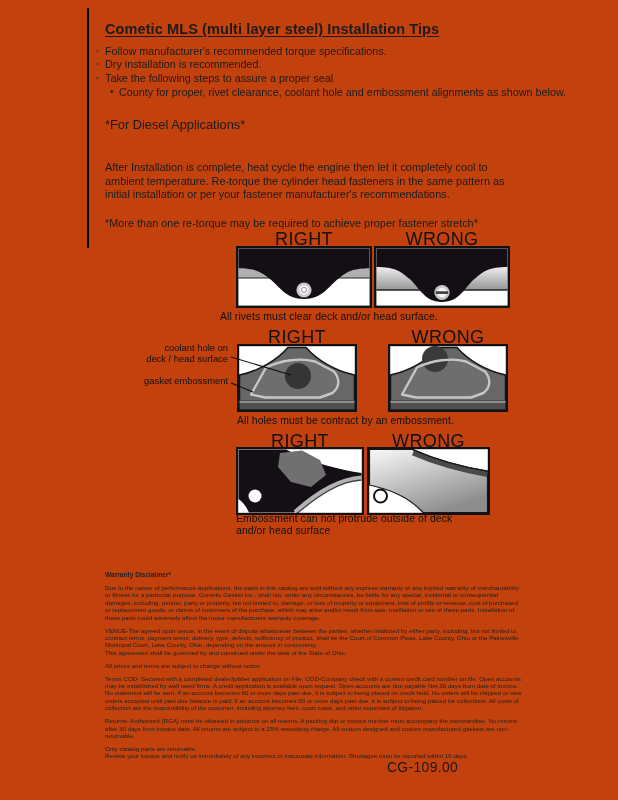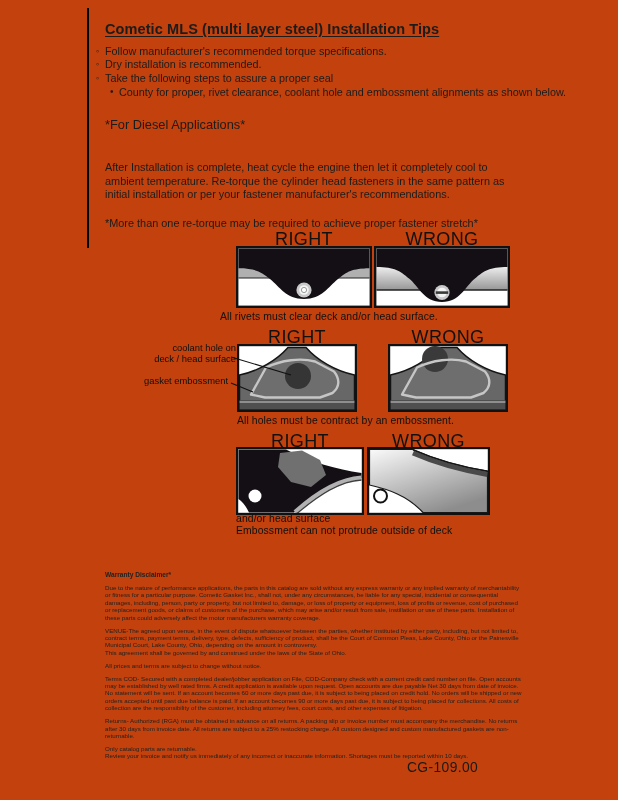--- a/index.html
+++ b/index.html
@@ -25,21 +25,21 @@
   .dlabel{position:absolute;font-size:18px;letter-spacing:.4px;color:#111;text-align:center;}
   .dbox{position:absolute;}
   .dbox svg{display:block;width:100%;height:100%;}
   .caption{position:absolute;font-size:10.4px;color:#111;letter-spacing:.1px;white-space:nowrap;}
   .ann{position:absolute;font-size:9.4px;line-height:10.6px;color:#111;text-align:right;white-space:nowrap;}
   .leader{position:absolute;left:105px;top:340px;width:200px;height:62px;z-index:5;}
   .warranty{position:absolute;left:105px;top:571px;width:418px;color:#222;}
   .warranty .wh{font-size:6.6px;font-weight:bold;margin:0 0 6px 0;}
   .wp{font-size:6.2px;line-height:7.4px;margin:0 0 5.5px 0;text-align:left;}
   .wp.tight{margin-bottom:0;}
-  .footer-code{position:absolute;left:407px;top:760px;font-size:13.8px;color:#1a1a1a;letter-spacing:.4px;}
+  .footer-code{position:absolute;left:387px;top:760px;font-size:13.8px;color:#1a1a1a;letter-spacing:.4px;}
 </style>
 </head>
 <body>
 
 <div class="page">
 
   <div class="edge-rule"></div>
 
   <div class="title">Cometic MLS (multi layer steel) Installation Tips</div>
 
@@ -87,21 +87,21 @@
       <rect x="61.8" y="45.3" width="12.4" height="2.6" fill="#3a3a3a"></rect>
       <rect x="1.2" y="1.2" width="133.6" height="59.6" fill="none" stroke="#111" stroke-width="2.4"></rect>
     </svg>
   </div>
 
   <div class="caption" style="left:220px;top:311px;">All rivets must clear deck and/or head surface.</div>
 
   <div class="dlabel" style="left:237px;top:327px;width:120px;">RIGHT</div>
   <div class="dlabel" style="left:388px;top:327px;width:120px;">WRONG</div>
 
-  <div class="ann" style="left:113px;top:343px;width:123px;">
+  <div class="ann" style="left:105px;top:343px;width:123px;">
     <div>coolant hole on</div>
     <div>deck / head surface</div>
   </div>
   <div class="ann" style="left:105px;top:376px;width:123px;text-align:right;">gasket embossment</div>
 
   <svg class="leader" viewBox="0 0 200 62">
     <line x1="126" y1="17" x2="186" y2="35" stroke="#111" stroke-width="1.1"></line>
     <line x1="126" y1="43" x2="148" y2="52" stroke="#111" stroke-width="1.1"></line>
   </svg>
 
@@ -159,22 +159,22 @@
       <rect x="1.1" y="1.1" width="120.8" height="65.8" fill="#ffffff"></rect>
       <path d="M2.5,2.5 H46 C72,14 96,20 120.5,24 V65.5 H56 C40,48 20,42 2.5,38 Z" fill="url(#g3)" stroke="#1a1a1a" stroke-width="1.2"></path>
       <path d="M46,6 C71,17 95,23 120.5,27.5" stroke="#4a4a4a" stroke-width="5" fill="none"></path>
       <path d="M46,2.8 C72,14.2 96,20.2 120.5,24.2" stroke="#161616" stroke-width="1.4" fill="none"></path>
       <circle cx="13.5" cy="49" r="6.5" fill="#ffffff" stroke="#111" stroke-width="2"></circle>
       <rect x="1.1" y="1.1" width="120.8" height="65.8" fill="none" stroke="#111" stroke-width="2.2"></rect>
     </svg>
   </div>
 
   <div class="caption" style="left:236px;top:513px;line-height:11.6px;">
+    <div>Embossment can not protrude outside of deck</div>
     <div>and/or head surface</div>
-    <div>Embossment can not protrude outside of deck</div>
   </div>
 
   <div class="warranty">
     <div class="wh">Warranty Disclaimer*</div>
     <div class="wp">Due to the nature of performance applications, the parts in this catalog are sold without any express warranty or any implied warranty of merchantability or fitness for a particular purpose.  Cometic Gasket Inc., shall not, under any circumstances, be liable for any special, incidental or consequential damages, including, person, party or property, but not limited to, damage, or loss of property or equipment, loss of profits or revenue, cost of purchased or replacement goods, or claims of customers of the purchase, which may arise and/or result from sale, instillation or use of these parts.  Installation of these parts could adversely affect the motor manufacturers warranty coverage.</div>
     <div class="wp tight">VENUE-The agreed upon venue, in the event of dispute whatsoever between the parties, whether instituted by either party, including, but not limited to, contract terms, payment terms, delivery, type, defects, sufficiency of product, shall be the Court of Common Pleas, Lake County, Ohio or the Painesville Municipal Court, Lake County, Ohio, depending on the amount in controversy.</div>
     <div class="wp">This agreement shall be governed by and construed under the laws of the State of Ohio.</div>
     <div class="wp">All prices and terms are subject to change without notice.</div>
     <div class="wp">Terms COD- Secured with a completed dealer/jobber application on File, COD-Company check with a current credit card number on file.  Open accounts may be established by well rated firms.  A credit application is available upon request.  Open accounts are due payable Net 30 days from date of invoice.  No statement will be sent.  If an account becomes 60 or more days past due, it is subject to being placed on credit hold.  No orders will be shipped or new orders accepted until past due balance is paid.  If an account becomes 90 or more days past due, it is subject to being placed for collections.  All costs of collection are the responsibility of the customer, including attorney fees, court costs, and other expenses of litigation.</div>
     <div class="wp">Returns- Authorized (RGA) must be obtained in advance on all returns.  A packing slip or invoice number must accompany the merchandise.  No returns after 30 days from invoice date.  All returns are subject to a 25% restocking charge.  All custom designed and custom manufactured gaskets are non-returnable.</div>

